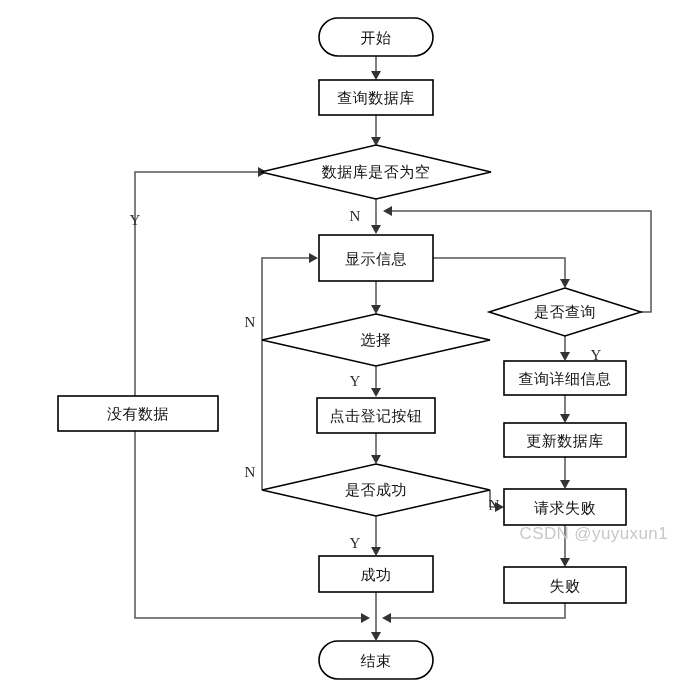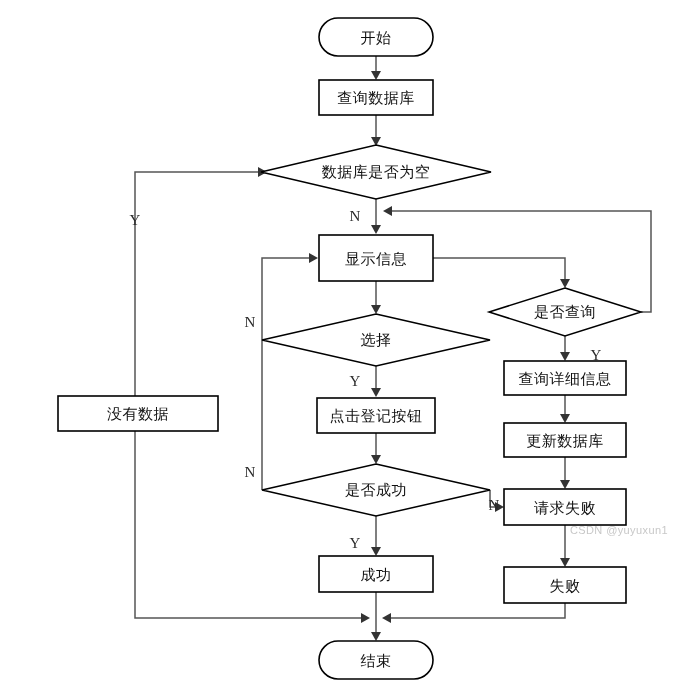--- a/index.html
+++ b/index.html
@@ -49,23 +49,23 @@
   .edge-label {
     font-family: "Liberation Serif", "DejaVu Serif", serif;
     font-size: 15px;
     fill: #2a2a2a;
     text-anchor: middle;
     dominant-baseline: middle;
   }
   .watermark {
     position: absolute;
     right: 10px;
-    bottom: 20px;
+    bottom: 12px;
     font-family: "Liberation Sans", "DejaVu Sans", sans-serif;
-    font-size: 11px;
+    font-size: 17px;
     color: #c8c8c8;
     letter-spacing: 0.4px;
     user-select: none;
   }
 </style>
 </head>
 <body>
 
 <div id="flow-root">
   <svg width="678" height="691" viewBox="0 0 678 691">

